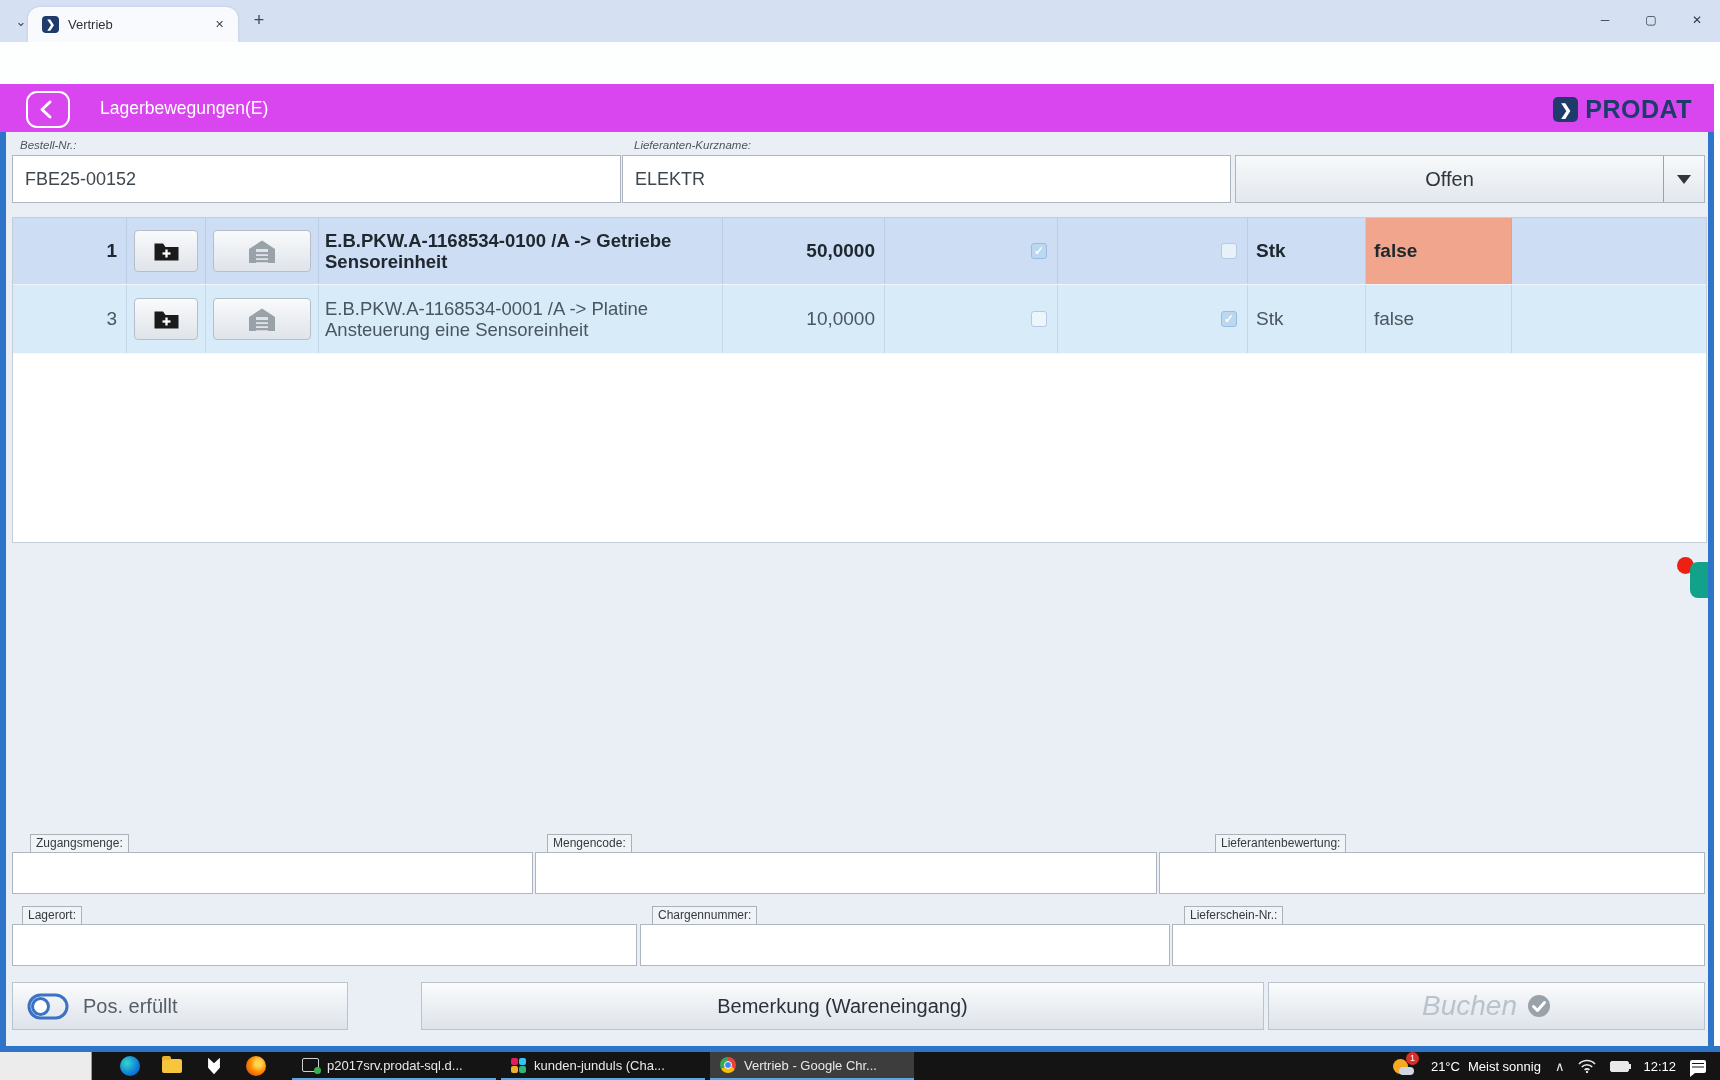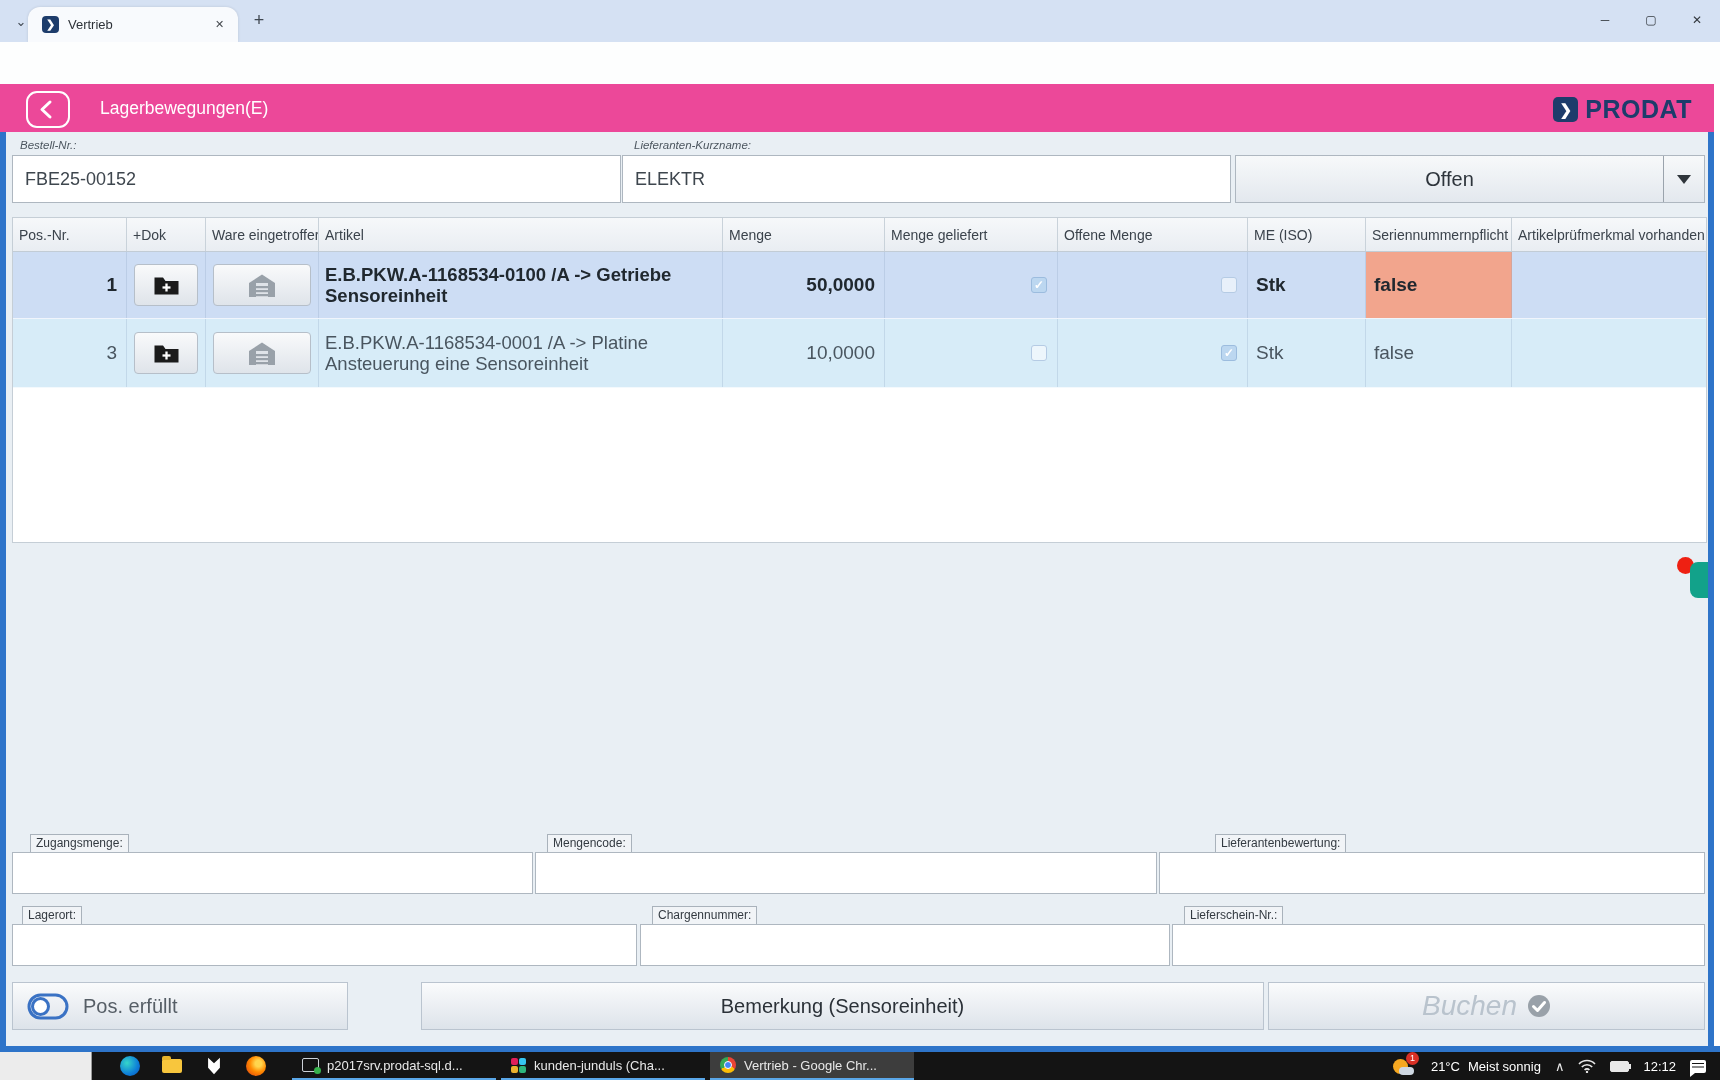--- a/index.html
+++ b/index.html
@@ -39,21 +39,21 @@
   .menu-dots{position:absolute;left:1688px;top:50px;width:20px;height:24px;color:#3f4449;
              font-size:16px;text-align:center;line-height:24px;}
 
   
   .page-bg{position:absolute;left:6px;top:132px;width:1702px;height:914px;background:#e9eff4;}
   .border-left{position:absolute;left:0;top:84px;width:6px;height:968px;background:#2e74c9;}
   .border-right{position:absolute;left:1708px;top:84px;width:6px;height:968px;background:#2e74c9;}
   .border-bottom{position:absolute;left:0;top:1046px;width:1720px;height:6px;background:#2e74c9;}
   .right-gap{position:absolute;left:1714px;top:84px;width:6px;height:962px;background:#ffffff;}
 
-  .appheader{position:absolute;left:0;top:84px;width:1714px;height:48px;background:#ec4899;}
+  .appheader{position:absolute;left:0;top:84px;width:1714px;height:48px;background:#d946ef;}
   .backbtn{position:absolute;left:26px;top:7px;width:40px;height:33px;border:2.5px solid #fff;
            border-radius:11px;}
   .backbtn svg{position:absolute;left:11px;top:6px;}
   .apptitle{position:absolute;left:100px;top:14px;color:#fff;font-size:17.5px;}
   .brand{position:absolute;right:22px;top:11px;display:flex;align-items:center;gap:7px;}
   .brand-mark{width:25px;height:25px;background:#1d3c6b;border-radius:5px;color:#fff;font-weight:bold;
               font-size:15px;text-align:center;line-height:25px;}
   .brand-text{color:#1d3c6b;font-size:25px;font-weight:bold;letter-spacing:.5px;}
 
   
@@ -233,32 +233,20 @@
   <div class="flabel" style="left:634px;top:139px;">Lieferanten-Kurzname:</div>
   <div class="finput" style="left:622px;width:609px;">ELEKTR</div>
   <div class="dropdown">
     <div class="dd-main">Offen</div>
     <div class="dd-arrow">
         <div class="dd-tri"></div>
       </div>
   </div>
 
   <div class="table">
-    <div class="thead">
-      <div class="hcell">Pos.-Nr.</div>
-      <div class="hcell">+Dok</div>
-      <div class="hcell">Ware eingetroffer</div>
-      <div class="hcell">Artikel</div>
-      <div class="hcell">Menge</div>
-      <div class="hcell">Menge geliefert</div>
-      <div class="hcell">Offene Menge</div>
-      <div class="hcell">ME (ISO)</div>
-      <div class="hcell">Seriennummernpflicht</div>
-      <div class="hcell" style="border-right:none;">Artikelprüfmerkmal vorhanden</div>
-    </div>
 
     <div class="trow selected">
       <div class="cell c-pos">1</div>
       <div class="cell c-btn">
         <div class="rowbtn dokbtn">
           <svg width="27" height="21" viewBox="0 0 27 21">
             <path d="M1.5 2.5 h8.5 l2.5 3.5 h13 v13.5 h-24 z" fill="#1b1b1b"></path>
             <line x1="13.5" y1="8.5" x2="13.5" y2="16.5" stroke="#fff" stroke-width="2.3"></line>
             <line x1="9.5" y1="12.5" x2="17.5" y2="12.5" stroke="#fff" stroke-width="2.3"></line>
           </svg>
@@ -352,21 +340,21 @@
   <div class="dinput" style="left:1172px;top:924px;width:533px;"></div>
 
   <div class="abtn" style="left:12px;width:336px;">
     <svg width="42" height="27" viewBox="0 0 42 27" style="margin-left:14px;">
       <rect x="2" y="2" width="38" height="23" rx="11.5" fill="none" stroke="#3a72c4" stroke-width="3"></rect>
       <circle cx="13.5" cy="13.5" r="8" fill="#fff" stroke="#3a72c4" stroke-width="3"></circle>
     </svg>
     <span class="toggle-label">Pos. erfüllt</span>
   </div>
   <div class="abtn" style="left:421px;width:843px;">
-    <span class="center-label">Bemerkung (Sensoreinheit)</span>
+    <span class="center-label">Bemerkung (Wareneingang)</span>
   </div>
   <div class="abtn" style="left:1268px;width:437px;">
     <span class="buchen-inner">
       <span class="buchen-text">Buchen</span>
       <svg width="24" height="24" viewBox="0 0 24 24">
         <circle cx="12" cy="12" r="11" fill="#99a1a9"></circle>
         <polyline points="6.5,12.5 10.5,16.5 17.5,8.5" fill="none" stroke="#fff" stroke-width="3" stroke-linecap="round" stroke-linejoin="round"></polyline>
       </svg>
     </span>
   </div>

